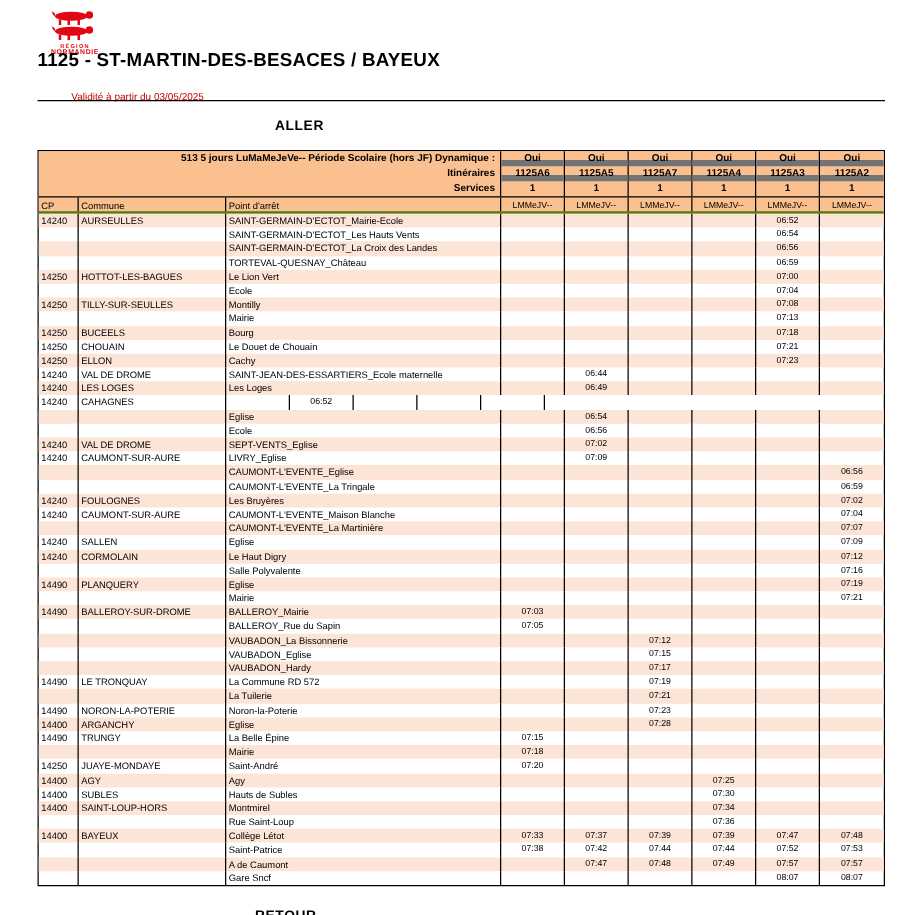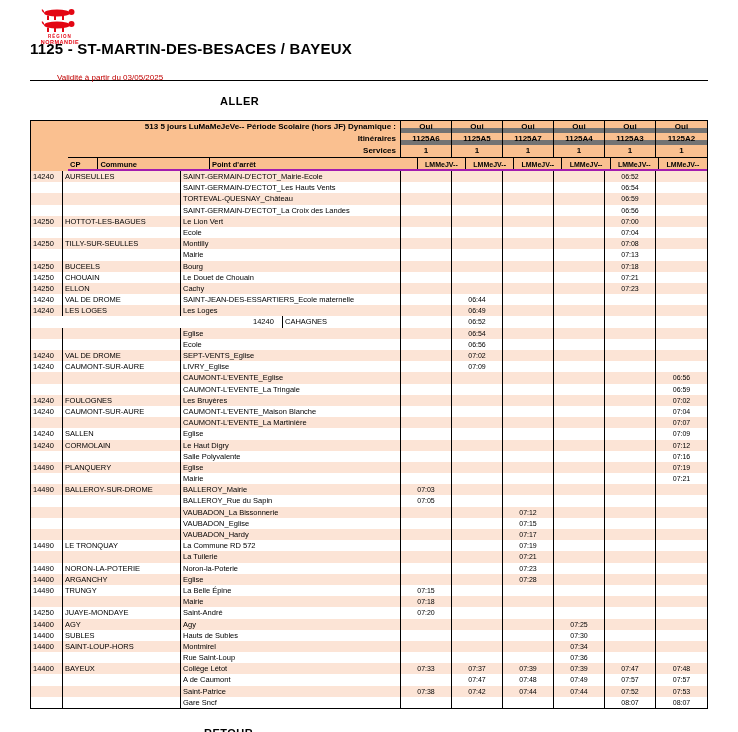--- a/index.html
+++ b/index.html
@@ -35,30 +35,30 @@
   .meta-labels { width: 370px; text-align: right; font-weight: bold; font-size: 8px;
     padding-right: 4px; border-right: 1px solid #000; }
   .meta-labels div { height: 12px; line-height: 12px; white-space: nowrap; }
   .meta-cols { display: flex; flex: 1; }
   .meta-col { width: 51px; border-right: 1px solid #000; }
   .meta-col:last-child { border-right: none; }
   .meta-cell { height: 12px; line-height: 12px; text-align: center; font-weight: bold;
     font-size: 8px; border-bottom: 5px solid #737373; }
   .meta-cell:last-child { border-bottom: none; }
 
-  .colhead { display: flex; border-top: 1px solid #000; border-bottom: 2px solid #a21caf;
-    font-weight: bold; height: 14px; line-height: 13px; margin-left: 37px; }
+  .colhead { display: flex; border-top: 1px solid #000; border-bottom: 2px solid #4d7c0f;
+    font-weight: normal; height: 14px; line-height: 13px; }
   .colhead .c { border-right: 1px solid #000; padding-left: 2px; }
   .colhead .c:last-child { border-right: none; }
   .c-cp { width: 32px; }
   .c-commune { width: 118px; }
   .c-stop { width: 220px; }
   .c-time { width: 51px; text-align: center; padding-left: 0 !important; font-size: 7px; }
 
-  .row { display: flex; height: 11.2px; line-height: 11.2px; justify-content: flex-end; }
+  .row { display: flex; height: 11.2px; line-height: 11.2px; }
   .row:nth-child(odd) { background: var(--row-peach, #FCE4D6); }
   .row .c { border-right: 1px solid #000; padding-left: 2px; white-space: nowrap;
     overflow: hidden; }
   .row .c:last-child { border-right: none; }
   .row .c-time { padding-left: 0; }
 
   .next-section { position: absolute; left: 204px; top: 727px; font-size: 11px;
     font-weight: bold; letter-spacing: 0.5px; }
 </style>
 </head>
@@ -169,37 +169,37 @@
           <div class="c c-time"></div>
           <div class="c c-time"></div>
           <div class="c c-time"></div>
           <div class="c c-time"></div>
           <div class="c c-time">06:54</div>
           <div class="c c-time"></div>
         </div>
         <div class="row">
           <div class="c c-cp"></div>
           <div class="c c-commune"></div>
+          <div class="c c-stop">SAINT-GERMAIN-D'ECTOT_La Croix des Landes</div>
+          <div class="c c-time"></div>
+          <div class="c c-time"></div>
+          <div class="c c-time"></div>
+          <div class="c c-time"></div>
+          <div class="c c-time">06:56</div>
+          <div class="c c-time"></div>
+        </div>
+        <div class="row">
+          <div class="c c-cp"></div>
+          <div class="c c-commune"></div>
           <div class="c c-stop">TORTEVAL-QUESNAY_Château</div>
           <div class="c c-time"></div>
           <div class="c c-time"></div>
           <div class="c c-time"></div>
           <div class="c c-time"></div>
           <div class="c c-time">06:59</div>
-          <div class="c c-time"></div>
-        </div>
-        <div class="row">
-          <div class="c c-cp"></div>
-          <div class="c c-commune"></div>
-          <div class="c c-stop">SAINT-GERMAIN-D'ECTOT_La Croix des Landes</div>
-          <div class="c c-time"></div>
-          <div class="c c-time"></div>
-          <div class="c c-time"></div>
-          <div class="c c-time"></div>
-          <div class="c c-time">06:56</div>
           <div class="c c-time"></div>
         </div>
         <div class="row">
           <div class="c c-cp">14250</div>
           <div class="c c-commune">HOTTOT-LES-BAGUES</div>
           <div class="c c-stop">Le Lion Vert</div>
           <div class="c c-time"></div>
           <div class="c c-time"></div>
           <div class="c c-time"></div>
           <div class="c c-time"></div>
@@ -641,42 +641,42 @@
           <div class="c c-time">07:33</div>
           <div class="c c-time">07:37</div>
           <div class="c c-time">07:39</div>
           <div class="c c-time">07:39</div>
           <div class="c c-time">07:47</div>
           <div class="c c-time">07:48</div>
         </div>
         <div class="row">
           <div class="c c-cp"></div>
           <div class="c c-commune"></div>
-          <div class="c c-stop">A de Caumont</div>
-          <div class="c c-time"></div>
-          <div class="c c-time">07:47</div>
-          <div class="c c-time">07:48</div>
-          <div class="c c-time">07:49</div>
-          <div class="c c-time">07:57</div>
-          <div class="c c-time">07:57</div>
-        </div>
-        <div class="row">
-          <div class="c c-cp"></div>
-          <div class="c c-commune"></div>
           <div class="c c-stop">Saint-Patrice</div>
           <div class="c c-time">07:38</div>
           <div class="c c-time">07:42</div>
           <div class="c c-time">07:44</div>
           <div class="c c-time">07:44</div>
           <div class="c c-time">07:52</div>
           <div class="c c-time">07:53</div>
         </div>
         <div class="row">
           <div class="c c-cp"></div>
           <div class="c c-commune"></div>
+          <div class="c c-stop">A de Caumont</div>
+          <div class="c c-time"></div>
+          <div class="c c-time">07:47</div>
+          <div class="c c-time">07:48</div>
+          <div class="c c-time">07:49</div>
+          <div class="c c-time">07:57</div>
+          <div class="c c-time">07:57</div>
+        </div>
+        <div class="row">
+          <div class="c c-cp"></div>
+          <div class="c c-commune"></div>
           <div class="c c-stop">Gare Sncf</div>
           <div class="c c-time"></div>
           <div class="c c-time"></div>
           <div class="c c-time"></div>
           <div class="c c-time"></div>
           <div class="c c-time">08:07</div>
           <div class="c c-time">08:07</div>
         </div>
       </div>
   </div>

